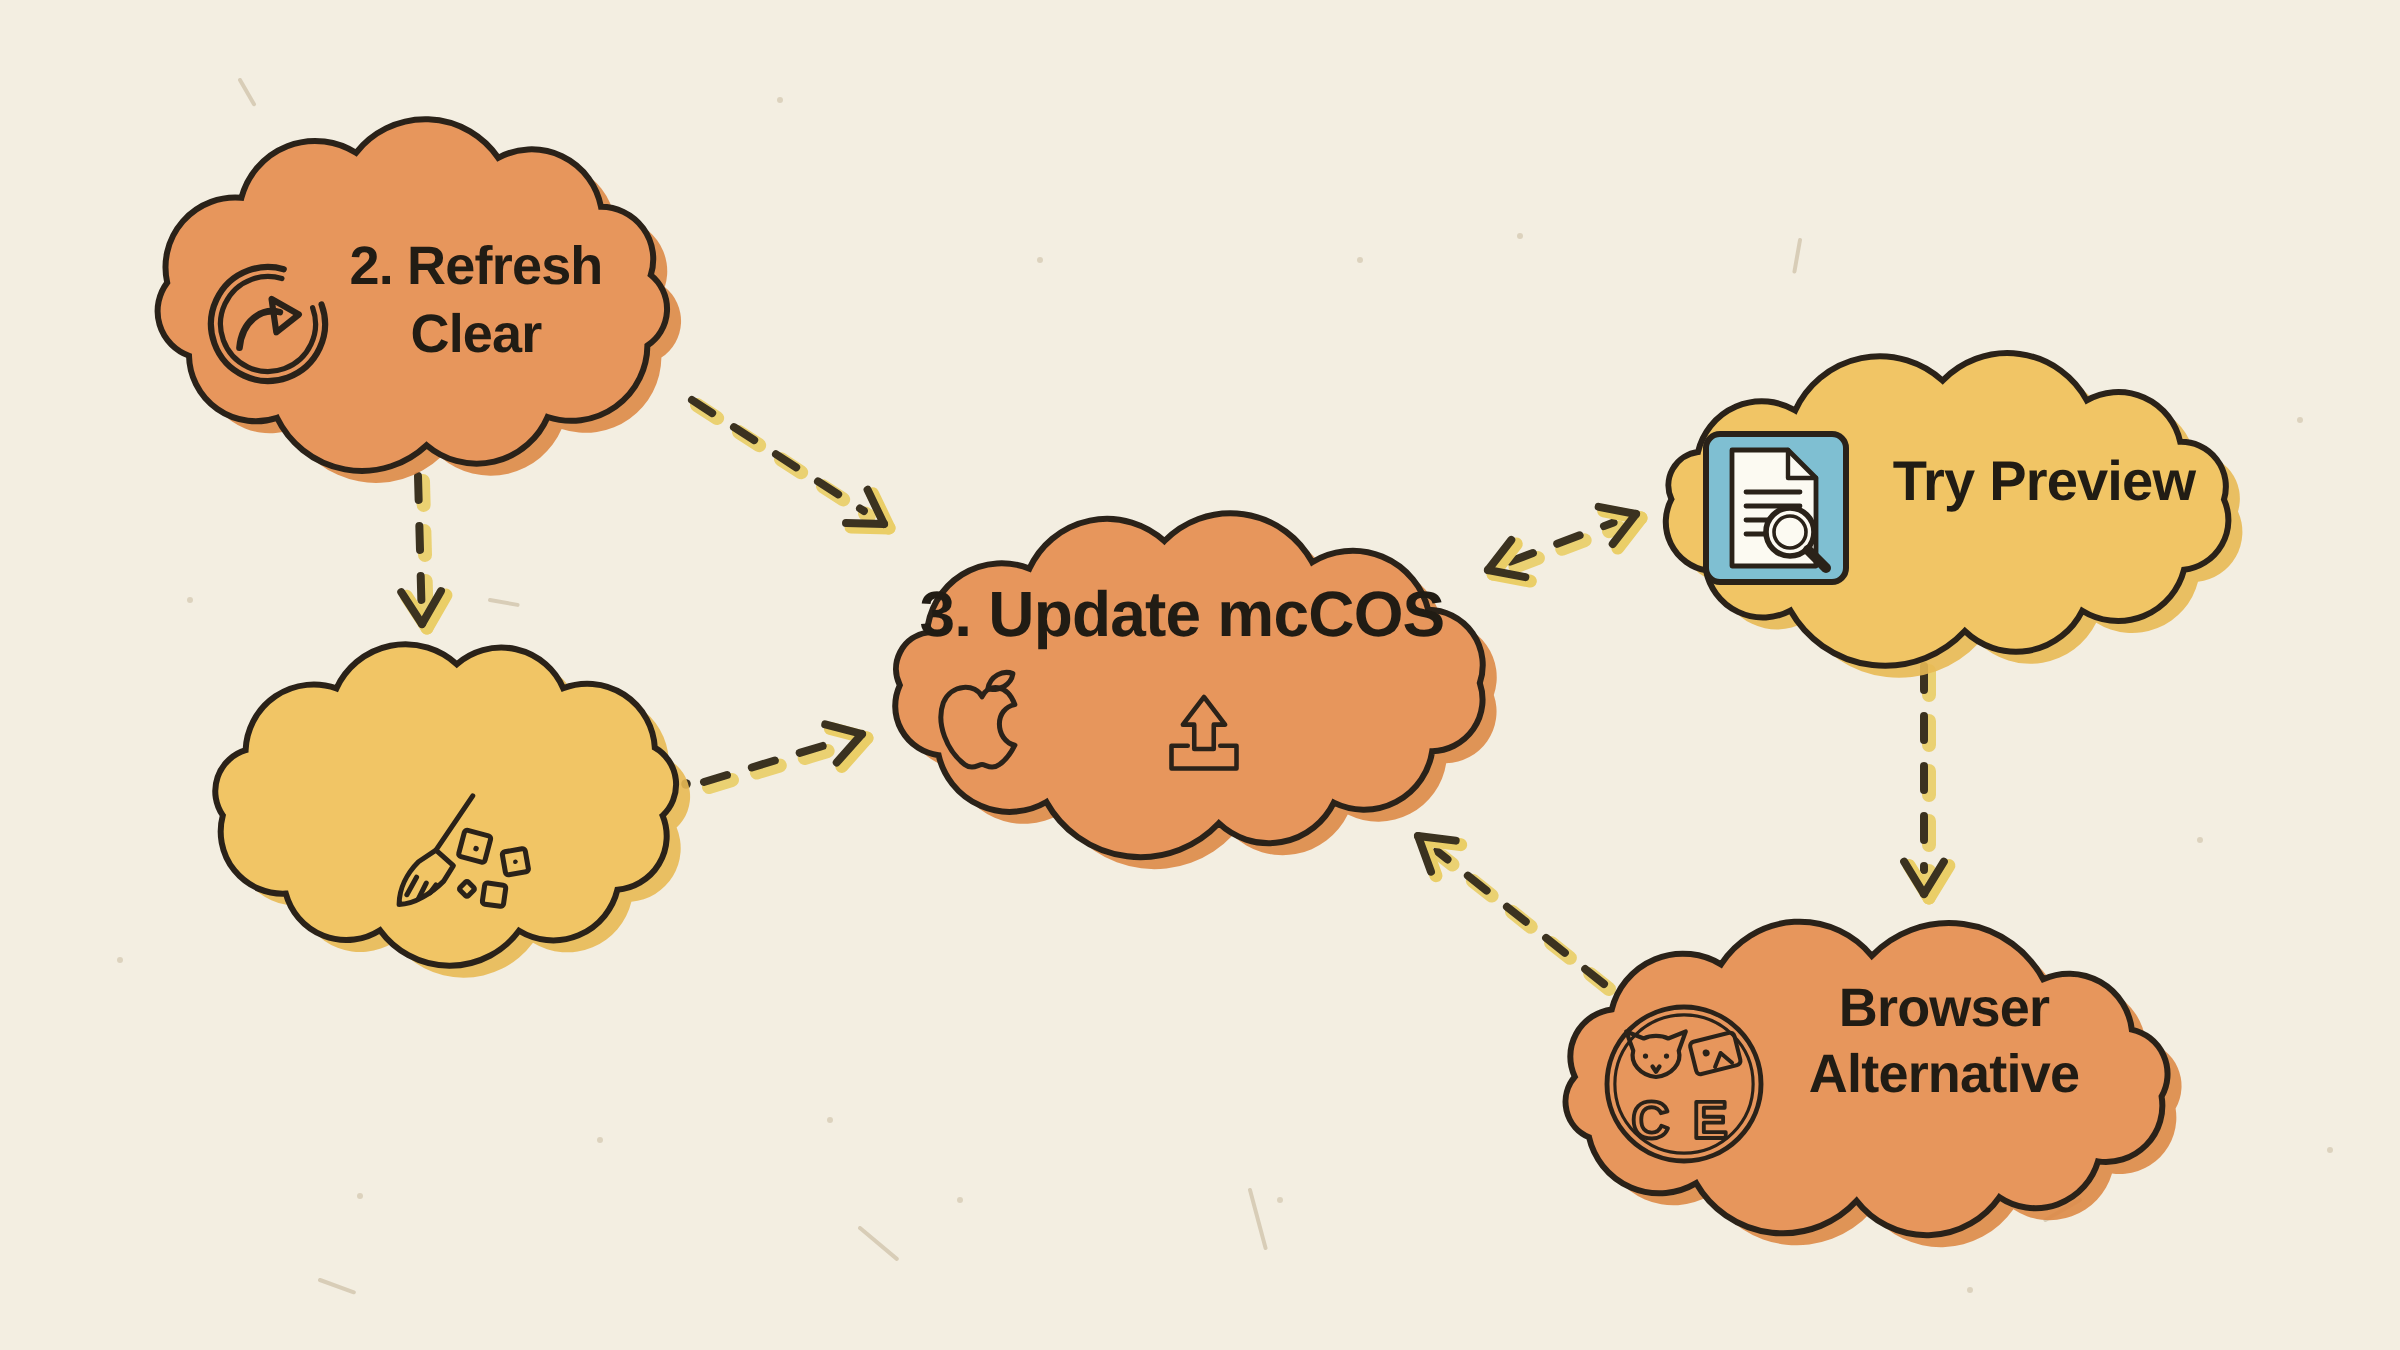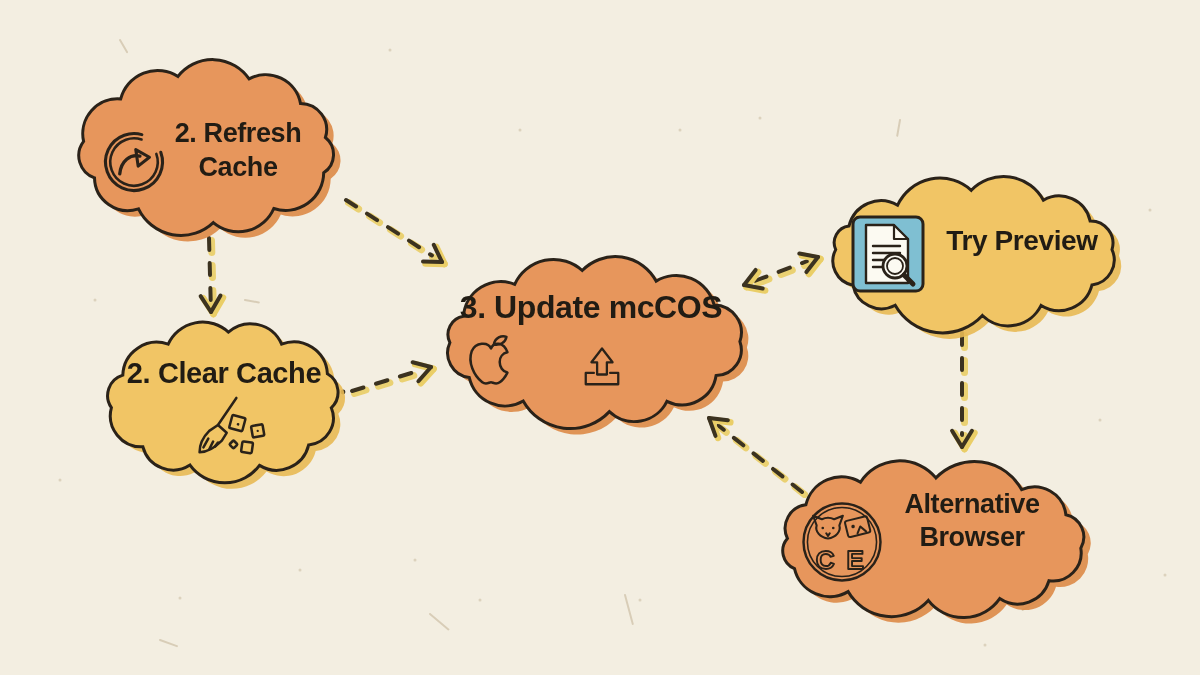--- a/index.html
+++ b/index.html
@@ -114,34 +114,31 @@
       </svg>
     <div class="content">
       <svg class="icon" style="left:24px;top:62px" width="76" height="76" viewBox="0 0 64 64" fill="none" stroke="#2A2219" stroke-linecap="round" stroke-linejoin="round">
         <circle cx="32" cy="32" r="24" stroke-width="2.6" stroke-dasharray="128 23" transform="rotate(-20 32 32)"></circle>
         <circle cx="32" cy="32" r="20" stroke-width="2.2" stroke-dasharray="107 19" transform="rotate(-20 32 32)"></circle>
         <path d="M20 42 C21 31 29 25 37 27" stroke-width="2.8"></path>
         <path d="M45 28 L33.5 21.5 L35.5 35.5 Z" stroke-width="2.6"></path>
       </svg>
       <div class="label">
         <div class="line">2. Refresh</div>
-        <div class="line">Cache</div>
+        <div class="line">Clear</div>
       </div>
     </div>
   </div>
 
   <div class="cloud" id="c2" style="left:102px;top:320px;width:244px;height:164px">
       <svg class="shape" width="272" height="192" viewBox="-14 -14 272 192">
         <path d="M157.5 145.4 A43.1 43.1 0 0 1 88.0 145.1 A31.3 31.3 0 0 1 40.9 126.8 A31.1 31.1 0 0 1 9.4 87.7 A21.4 21.4 0 0 1 20.8 55.1 A34.1 34.1 0 0 1 66.2 24.2 A38.0 38.0 0 0 1 126.4 12.1 A33.8 33.8 0 0 1 179.6 24.1 A33.8 33.8 0 0 1 225.4 53.8 A21.3 21.3 0 0 1 229.3 87.8 A26.9 26.9 0 0 1 206.7 124.9 A33.0 33.0 0 0 1 157.5 145.4 Z" fill="#E8B954" transform="translate(7,6)" opacity="0.9"></path>
         <path d="M157.5 145.4 A43.1 43.1 0 0 1 88.0 145.1 A31.3 31.3 0 0 1 40.9 126.8 A31.1 31.1 0 0 1 9.4 87.7 A21.4 21.4 0 0 1 20.8 55.1 A34.1 34.1 0 0 1 66.2 24.2 A38.0 38.0 0 0 1 126.4 12.1 A33.8 33.8 0 0 1 179.6 24.1 A33.8 33.8 0 0 1 225.4 53.8 A21.3 21.3 0 0 1 229.3 87.8 A26.9 26.9 0 0 1 206.7 124.9 A33.0 33.0 0 0 1 157.5 145.4 Z" fill="#F1C565" stroke="#2A2219" stroke-width="3"></path>
       </svg>
     <div class="content">
-      <div class="label">
-        <div class="line">2. Clear Cache</div>
-      </div>
       <svg class="icon" style="left:84px;top:76px" width="93" height="62" viewBox="0 0 96 64" fill="none" stroke="#2A2219" stroke-linecap="round" stroke-linejoin="round" stroke-width="2.6">
         <path d="M52 2 L33 30"></path>
         <path d="M33 30 L24 36 C18 42 14 50 14 58 C22 58 31 52 37 46 L42 38 Z"></path>
         <path d="M23 44 L18 53"></path>
           <path d="M28 47 L24 55"></path>
           <path d="M33 48 L30 52"></path>
         <g transform="translate(53,28) rotate(15)">
             <rect x="-7" y="-7" width="14" height="14" rx="1.5"></rect>
             <circle cx="1" cy="1" r="1.4" fill="#2A2219" stroke="none"></circle>
           </g>
@@ -217,19 +214,19 @@
         </g>
         <g transform="translate(66,31) rotate(-14)" stroke-width="2.3">
           <rect x="-13" y="-10" width="26" height="19" rx="2.5"></rect>
           <circle cx="-5" cy="-2" r="2" fill="#2A2219" stroke="none"></circle>
           <path d="M-2 7 L3 0 L8 7"></path>
         </g>
         <text x="18" y="79" font-size="30" font-weight="bold" font-family="Liberation Sans, sans-serif" fill="none" stroke="#2A2219" stroke-width="2.2">C</text>
         <text x="53" y="79" font-size="30" font-weight="bold" font-family="Liberation Sans, sans-serif" fill="none" stroke="#2A2219" stroke-width="2.2">E</text>
       </svg>
       <div class="label">
+        <div class="line">Browser</div>
         <div class="line">Alternative</div>
-        <div class="line">Browser</div>
       </div>
     </div>
   </div>
 
 </div>
 
 </body></html>

